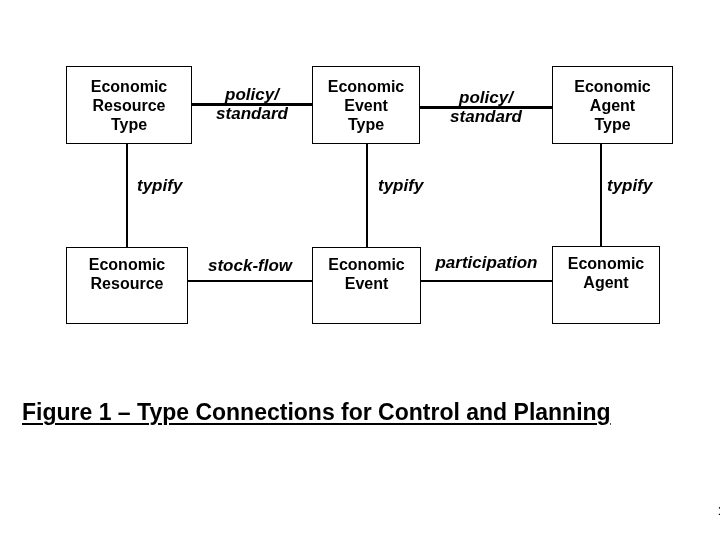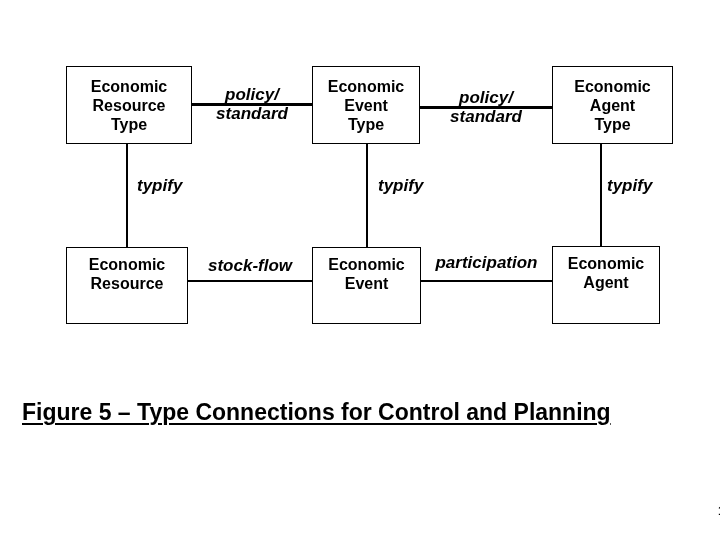--- a/index.html
+++ b/index.html
@@ -115,17 +115,17 @@
   <div class="edge-label centered" style="left:420px; top:90px; width:132px;">policy/</div>
   <div class="edge-label centered" style="left:420px; top:109px; width:132px;">standard</div>
 
   <div class="edge-label" style="left:137px; top:178px;">typify</div>
   <div class="edge-label" style="left:378px; top:178px;">typify</div>
   <div class="edge-label" style="left:607px; top:178px;">typify</div>
 
   <div class="edge-label centered" style="left:188px; top:258px; width:124px;">stock-flow</div>
   <div class="edge-label centered" style="left:421px; top:255px; width:131px;">participation</div>
 
-  <div class="caption">Figure 5 – Type Connections for Control and Planning</div>
+  <div class="caption">Figure 1 – Type Connections for Control and Planning</div>
 
   <div class="page-number">19</div>
 
 </div>
 
 </body></html>

